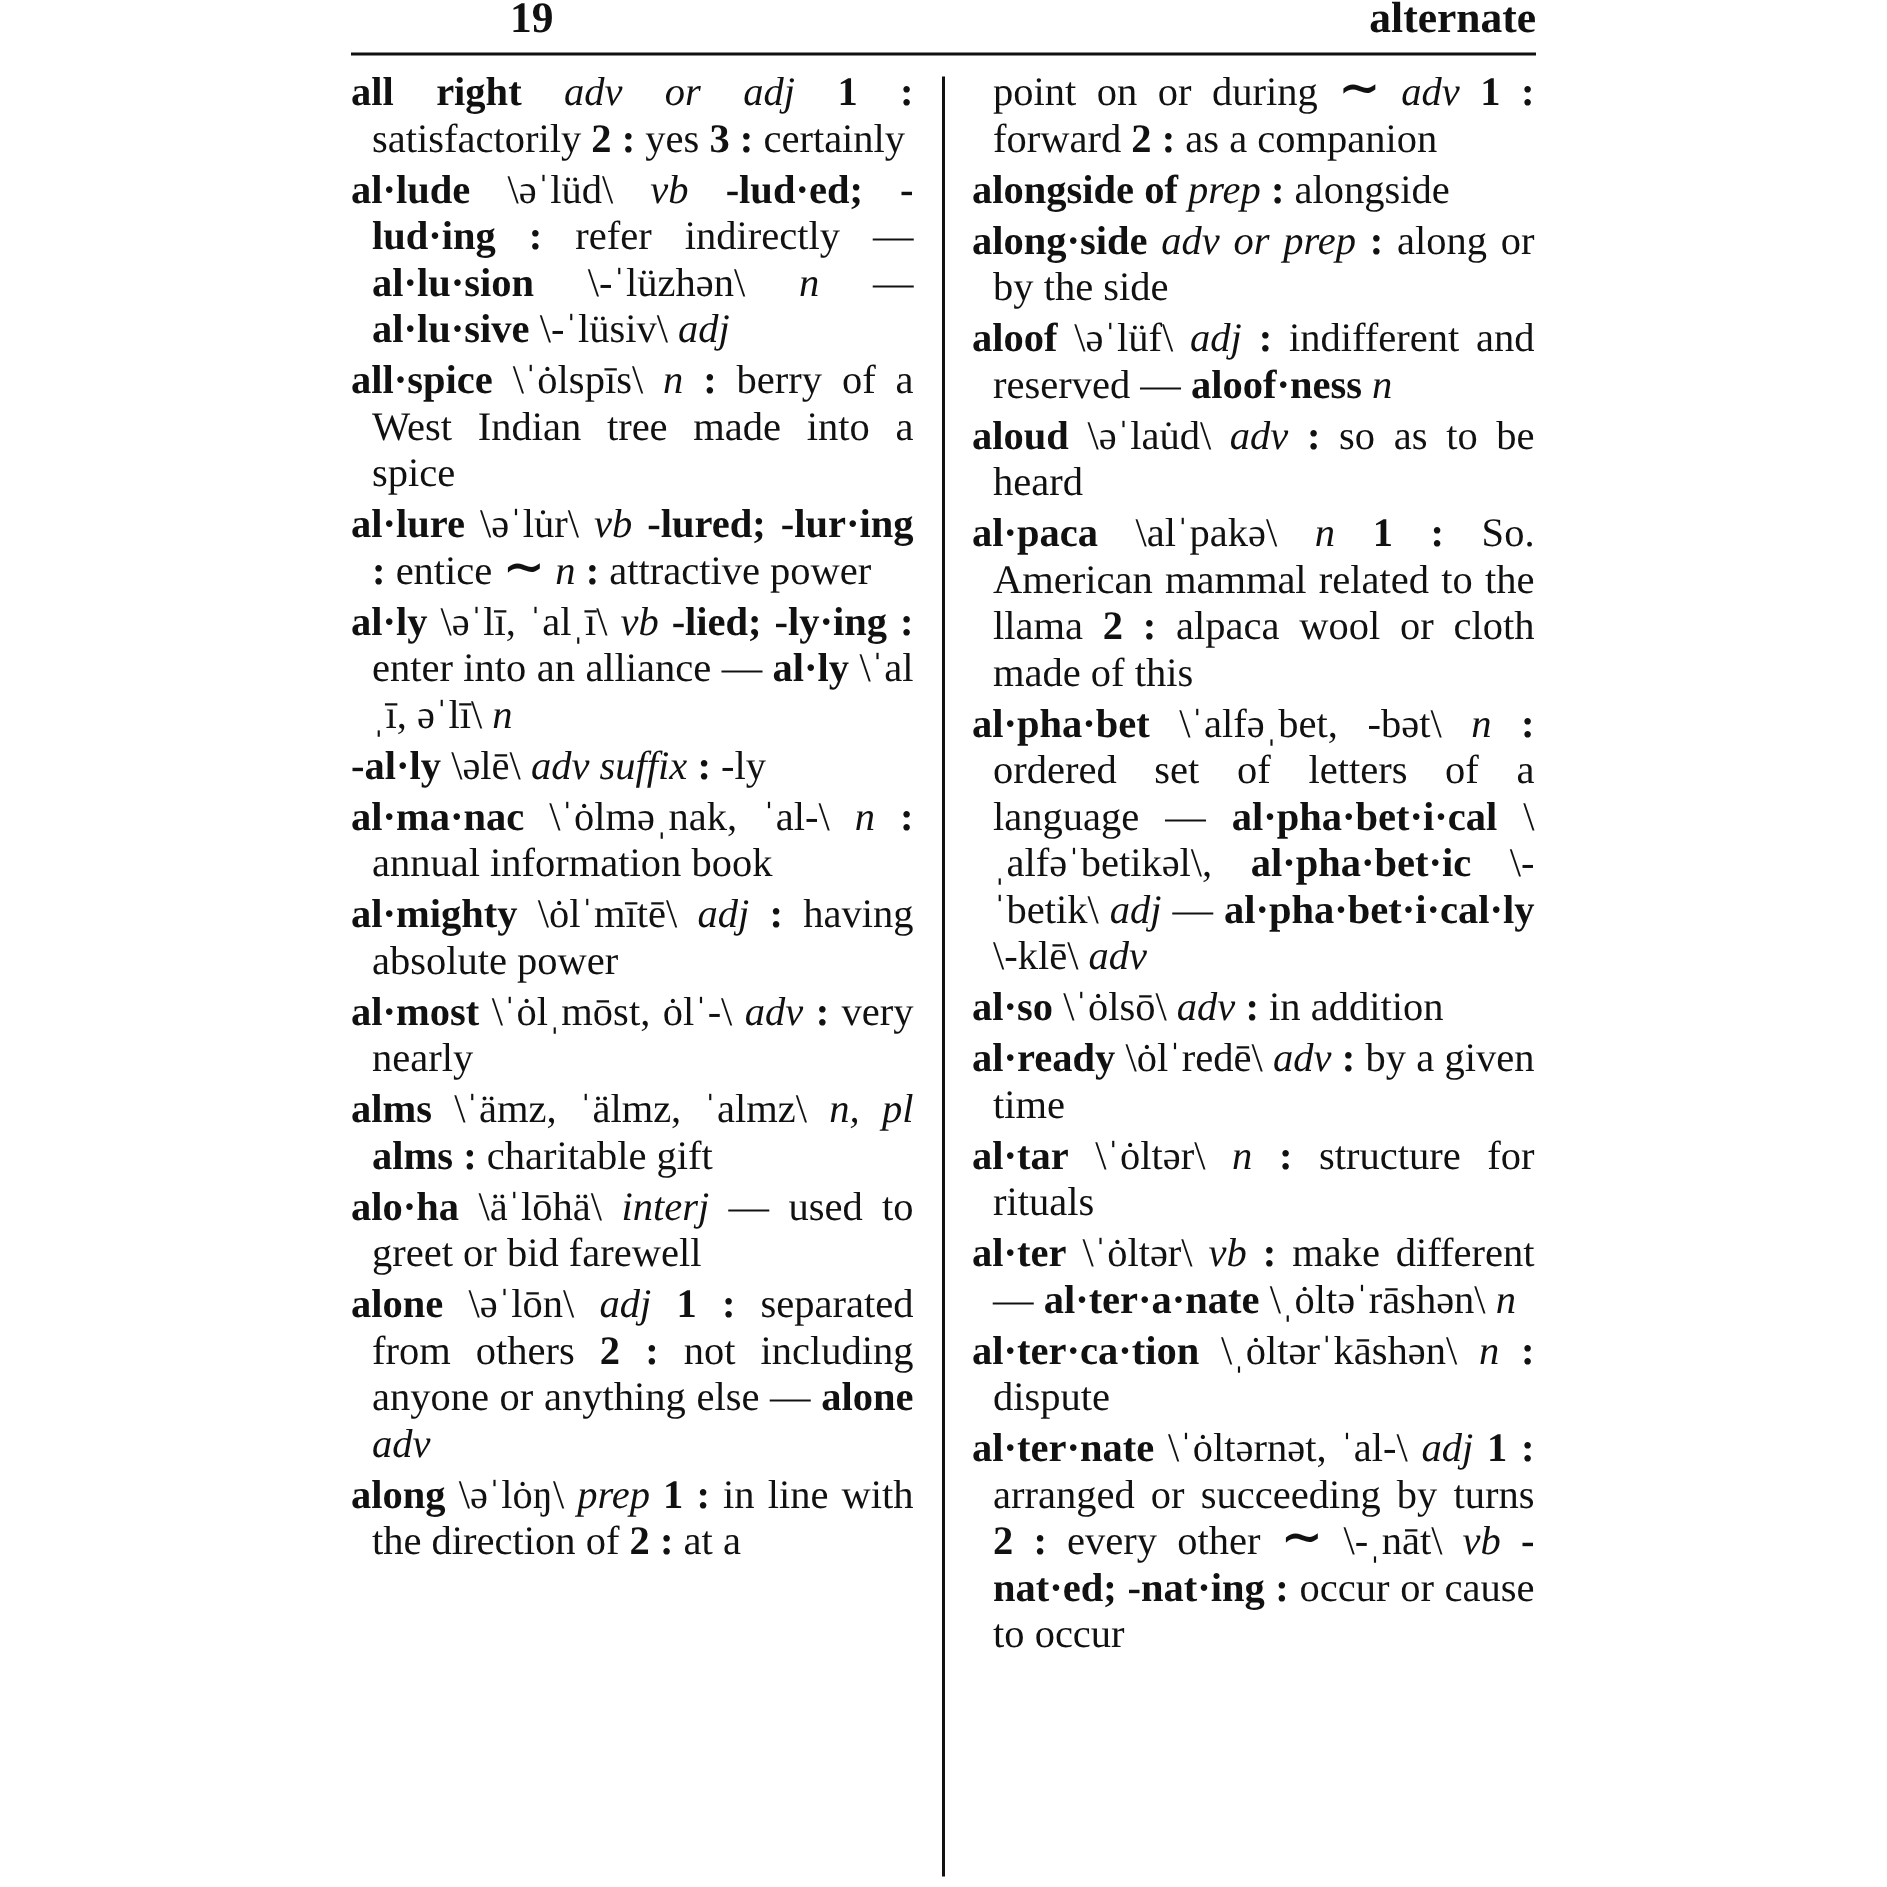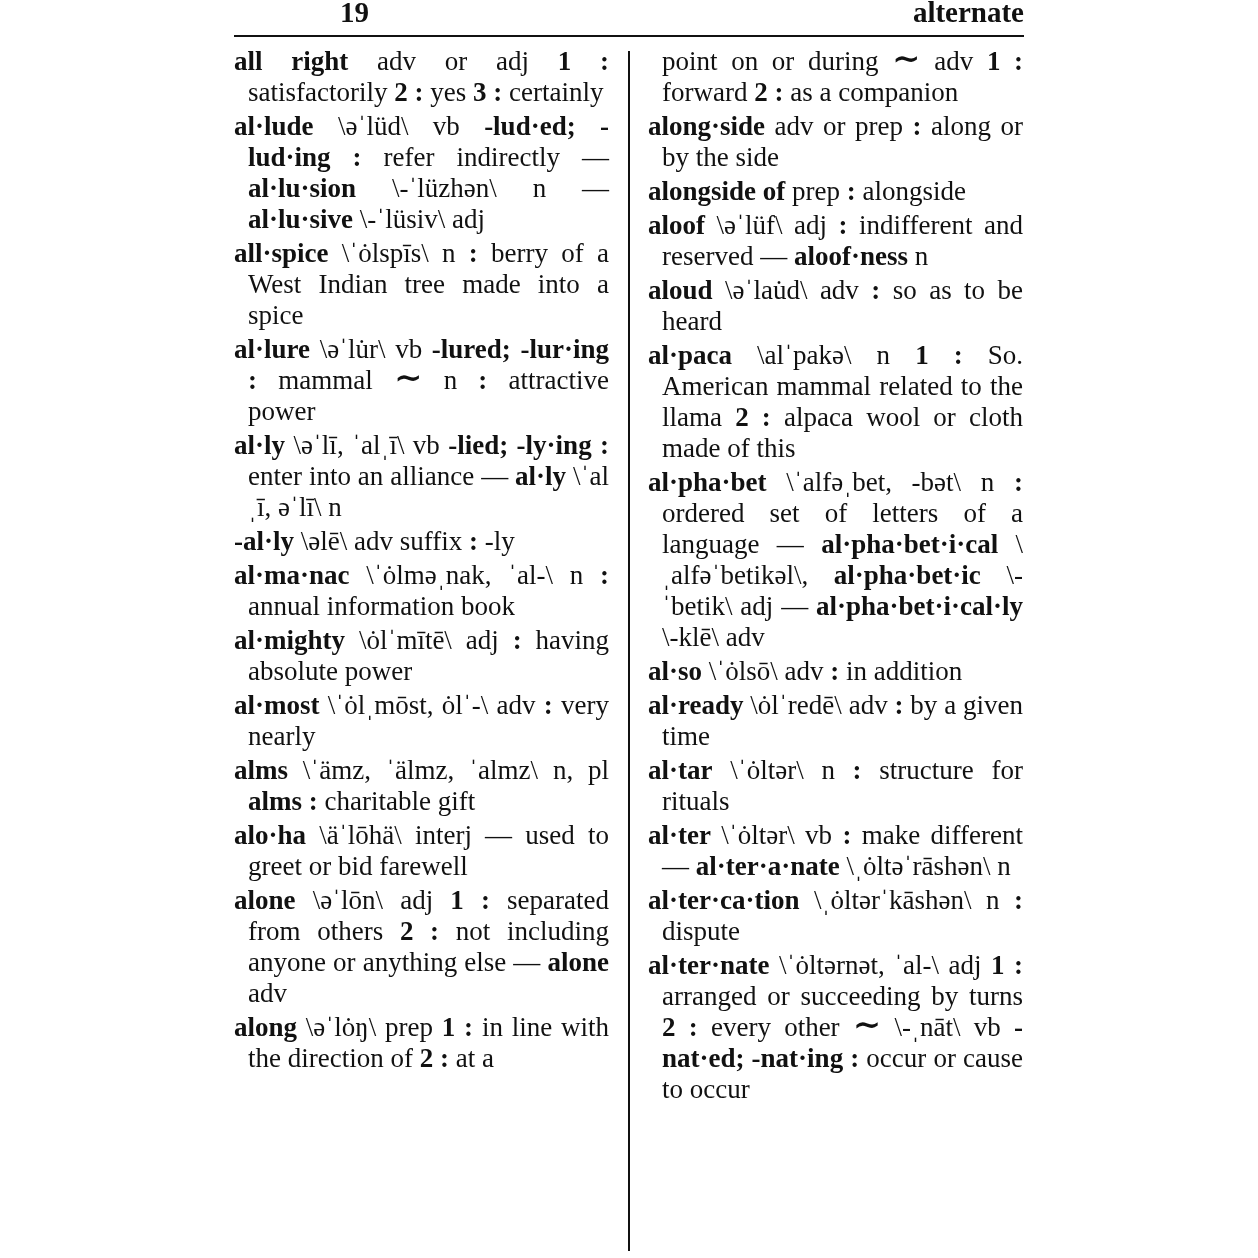--- a/index.html
+++ b/index.html
@@ -9,53 +9,53 @@
   .page-number { position: absolute; left: 106px; top: -4px; font-weight: bold; font-size: 29px; }
   .guide-word { position: absolute; right: 0; top: -4px; font-weight: bold; font-size: 29px; }
   .header-rule { position: absolute; left: 234px; top: 35px; width: 790px; height: 2px; background: #111; }
   .column-divider { position: absolute; left: 628px; top: 51px; width: 2px; height: 1200px; background: #111; }
   .column { position: absolute; top: 46px; width: 375px; font-size: 27px; line-height: 31px; }
   .col-left { left: 234px; }
   .col-right { left: 648px; }
   .entry { padding-left: 14px; text-indent: -14px; margin-bottom: 3px; text-align: justify; }
   .entry.cont { padding-left: 14px; text-indent: 0; }
   .hw { font-weight: bold; }
-  .it { }
+  .it { font-style: italic; }
   .b { font-weight: bold; }
   .swung { font-weight: bold; font-size: 34px; line-height: 20px; }
 </style>
 </head>
 <body>
 
 <div class="page-header">
   <span class="page-number">19</span>
   <span class="guide-word">alternate</span>
 </div>
 <div class="header-rule"></div>
 <div class="column-divider"></div>
 
 <div class="column col-left">
     <div class="entry"><span class="hw">all right</span><span> </span><span class="it">adv or adj</span><span>  </span><span class="b">1 :</span><span> satisfactorily  </span><span class="b">2 :</span><span> yes  </span><span class="b">3 :</span><span> certainly</span></div>
     <div class="entry"><span class="hw">al·lude</span><span> \əˈlüd\ </span><span class="it">vb</span><span> </span><span class="b">-lud·ed; -lud·ing :</span><span> refer indirectly — </span><span class="b">al·lu·sion</span><span> \-ˈlüzhən\ </span><span class="it">n</span><span> — </span><span class="b">al·lu·sive</span><span> \-ˈlüsiv\ </span><span class="it">adj</span></div>
     <div class="entry"><span class="hw">all·spice</span><span> \ˈȯlspīs\ </span><span class="it">n</span><span class="b"> :</span><span> berry of a West Indian tree made into a spice</span></div>
-    <div class="entry"><span class="hw">al·lure</span><span> \əˈlu̇r\ </span><span class="it">vb</span><span> </span><span class="b">-lured; -lur·ing :</span><span> mammal </span><span class="swung">∼</span><span> </span><span class="it">n</span><span class="b"> :</span><span> attractive power</span></div>
+    <div class="entry"><span class="hw">al·lure</span><span> \əˈlu̇r\ </span><span class="it">vb</span><span> </span><span class="b">-lured; -lur·ing :</span><span> entice </span><span class="swung">∼</span><span> </span><span class="it">n</span><span class="b"> :</span><span> attractive power</span></div>
     <div class="entry"><span class="hw">al·ly</span><span> \əˈlī, ˈalˌī\ </span><span class="it">vb</span><span> </span><span class="b">-lied; -ly·ing :</span><span> enter into an alliance — </span><span class="b">al·ly</span><span> \ˈalˌī, əˈlī\ </span><span class="it">n</span></div>
     <div class="entry"><span class="hw">-al·ly</span><span> \əlē\ </span><span class="it">adv suffix</span><span class="b"> :</span><span> -ly</span></div>
     <div class="entry"><span class="hw">al·ma·nac</span><span> \ˈȯlməˌnak, ˈal-\ </span><span class="it">n</span><span> </span><span class="b">:</span><span> annual information book</span></div>
     <div class="entry"><span class="hw">al·mighty</span><span> \ȯlˈmītē\ </span><span class="it">adj</span><span class="b"> :</span><span> having absolute power</span></div>
     <div class="entry"><span class="hw">al·most</span><span> \ˈȯlˌmōst, ȯlˈ-\ </span><span class="it">adv</span><span> </span><span class="b">:</span><span> very nearly</span></div>
     <div class="entry"><span class="hw">alms</span><span> \ˈämz, ˈälmz, ˈalmz\ </span><span class="it">n, pl</span><span> </span><span class="b">alms :</span><span> charitable gift</span></div>
     <div class="entry"><span class="hw">alo·ha</span><span> \äˈlōhä\ </span><span class="it">interj</span><span> — used to greet or bid farewell</span></div>
     <div class="entry"><span class="hw">alone</span><span> \əˈlōn\ </span><span class="it">adj</span><span>  </span><span class="b">1 :</span><span> separated from others  </span><span class="b">2 :</span><span> not including anyone or anything else — </span><span class="b">alone</span><span> </span><span class="it">adv</span></div>
     <div class="entry"><span class="hw">along</span><span> \əˈlȯŋ\ </span><span class="it">prep</span><span>  </span><span class="b">1 :</span><span> in line with the direction of  </span><span class="b">2 :</span><span> at a</span></div>
   </div>
 <div class="column col-right">
     <div class="entry cont"><span>point on or during </span><span class="swung">∼</span><span> </span><span class="it">adv</span><span>  </span><span class="b">1</span><span> </span><span class="b">:</span><span> forward  </span><span class="b">2 :</span><span> as a companion</span></div>
+    <div class="entry"><span class="hw">alongside of</span><span> </span><span class="it">prep</span><span class="b"> :</span><span> alongside</span></div>
     <div class="entry"><span class="hw">along·side</span><span> </span><span class="it">adv or prep</span><span class="b"> :</span><span> along or by the side</span></div>
-    <div class="entry"><span class="hw">alongside of</span><span> </span><span class="it">prep</span><span class="b"> :</span><span> alongside</span></div>
     <div class="entry"><span class="hw">aloof</span><span> \əˈlüf\ </span><span class="it">adj</span><span class="b"> :</span><span> indifferent and reserved — </span><span class="b">aloof·ness</span><span> </span><span class="it">n</span></div>
     <div class="entry"><span class="hw">aloud</span><span> \əˈlau̇d\ </span><span class="it">adv</span><span class="b"> :</span><span> so as to be heard</span></div>
     <div class="entry"><span class="hw">al·paca</span><span> \alˈpakə\ </span><span class="it">n</span><span>  </span><span class="b">1 :</span><span> So. American mammal related to the llama  </span><span class="b">2 :</span><span> alpaca wool or cloth made of this</span></div>
     <div class="entry"><span class="hw">al·pha·bet</span><span> \ˈalfəˌbet, -bət\ </span><span class="it">n</span><span> </span><span class="b">:</span><span> ordered set of letters of a language — </span><span class="b">al·pha·bet·i·cal</span><span> \ˌalfəˈbetikəl\, </span><span class="b">al·pha·bet·ic</span><span> \-ˈbetik\ </span><span class="it">adj</span><span> — </span><span class="b">al·pha·bet·i·cal·ly</span><span> \-klē\ </span><span class="it">adv</span></div>
     <div class="entry"><span class="hw">al·so</span><span> \ˈȯlsō\ </span><span class="it">adv</span><span class="b"> :</span><span> in addition</span></div>
     <div class="entry"><span class="hw">al·ready</span><span> \ȯlˈredē\ </span><span class="it">adv</span><span class="b"> :</span><span> by a given time</span></div>
     <div class="entry"><span class="hw">al·tar</span><span> \ˈȯltər\ </span><span class="it">n</span><span class="b"> :</span><span> structure for rituals</span></div>
     <div class="entry"><span class="hw">al·ter</span><span> \ˈȯltər\ </span><span class="it">vb</span><span class="b"> :</span><span> make different — </span><span class="b">al·ter·a·nate</span><span> \ˌȯltəˈrāshən\ </span><span class="it">n</span></div>
     <div class="entry"><span class="hw">al·ter·ca·tion</span><span> \ˌȯltərˈkāshən\ </span><span class="it">n</span><span class="b"> :</span><span> dispute</span></div>
     <div class="entry"><span class="hw">al·ter·nate</span><span> \ˈȯltərnət, ˈal-\ </span><span class="it">adj</span><span>  </span><span class="b">1 :</span><span> arranged or succeeding by turns  </span><span class="b">2 :</span><span> every other </span><span class="swung">∼</span><span> \-ˌnāt\ </span><span class="it">vb</span><span> </span><span class="b">-nat·ed; -nat·ing :</span><span> occur or cause to occur</span></div>

